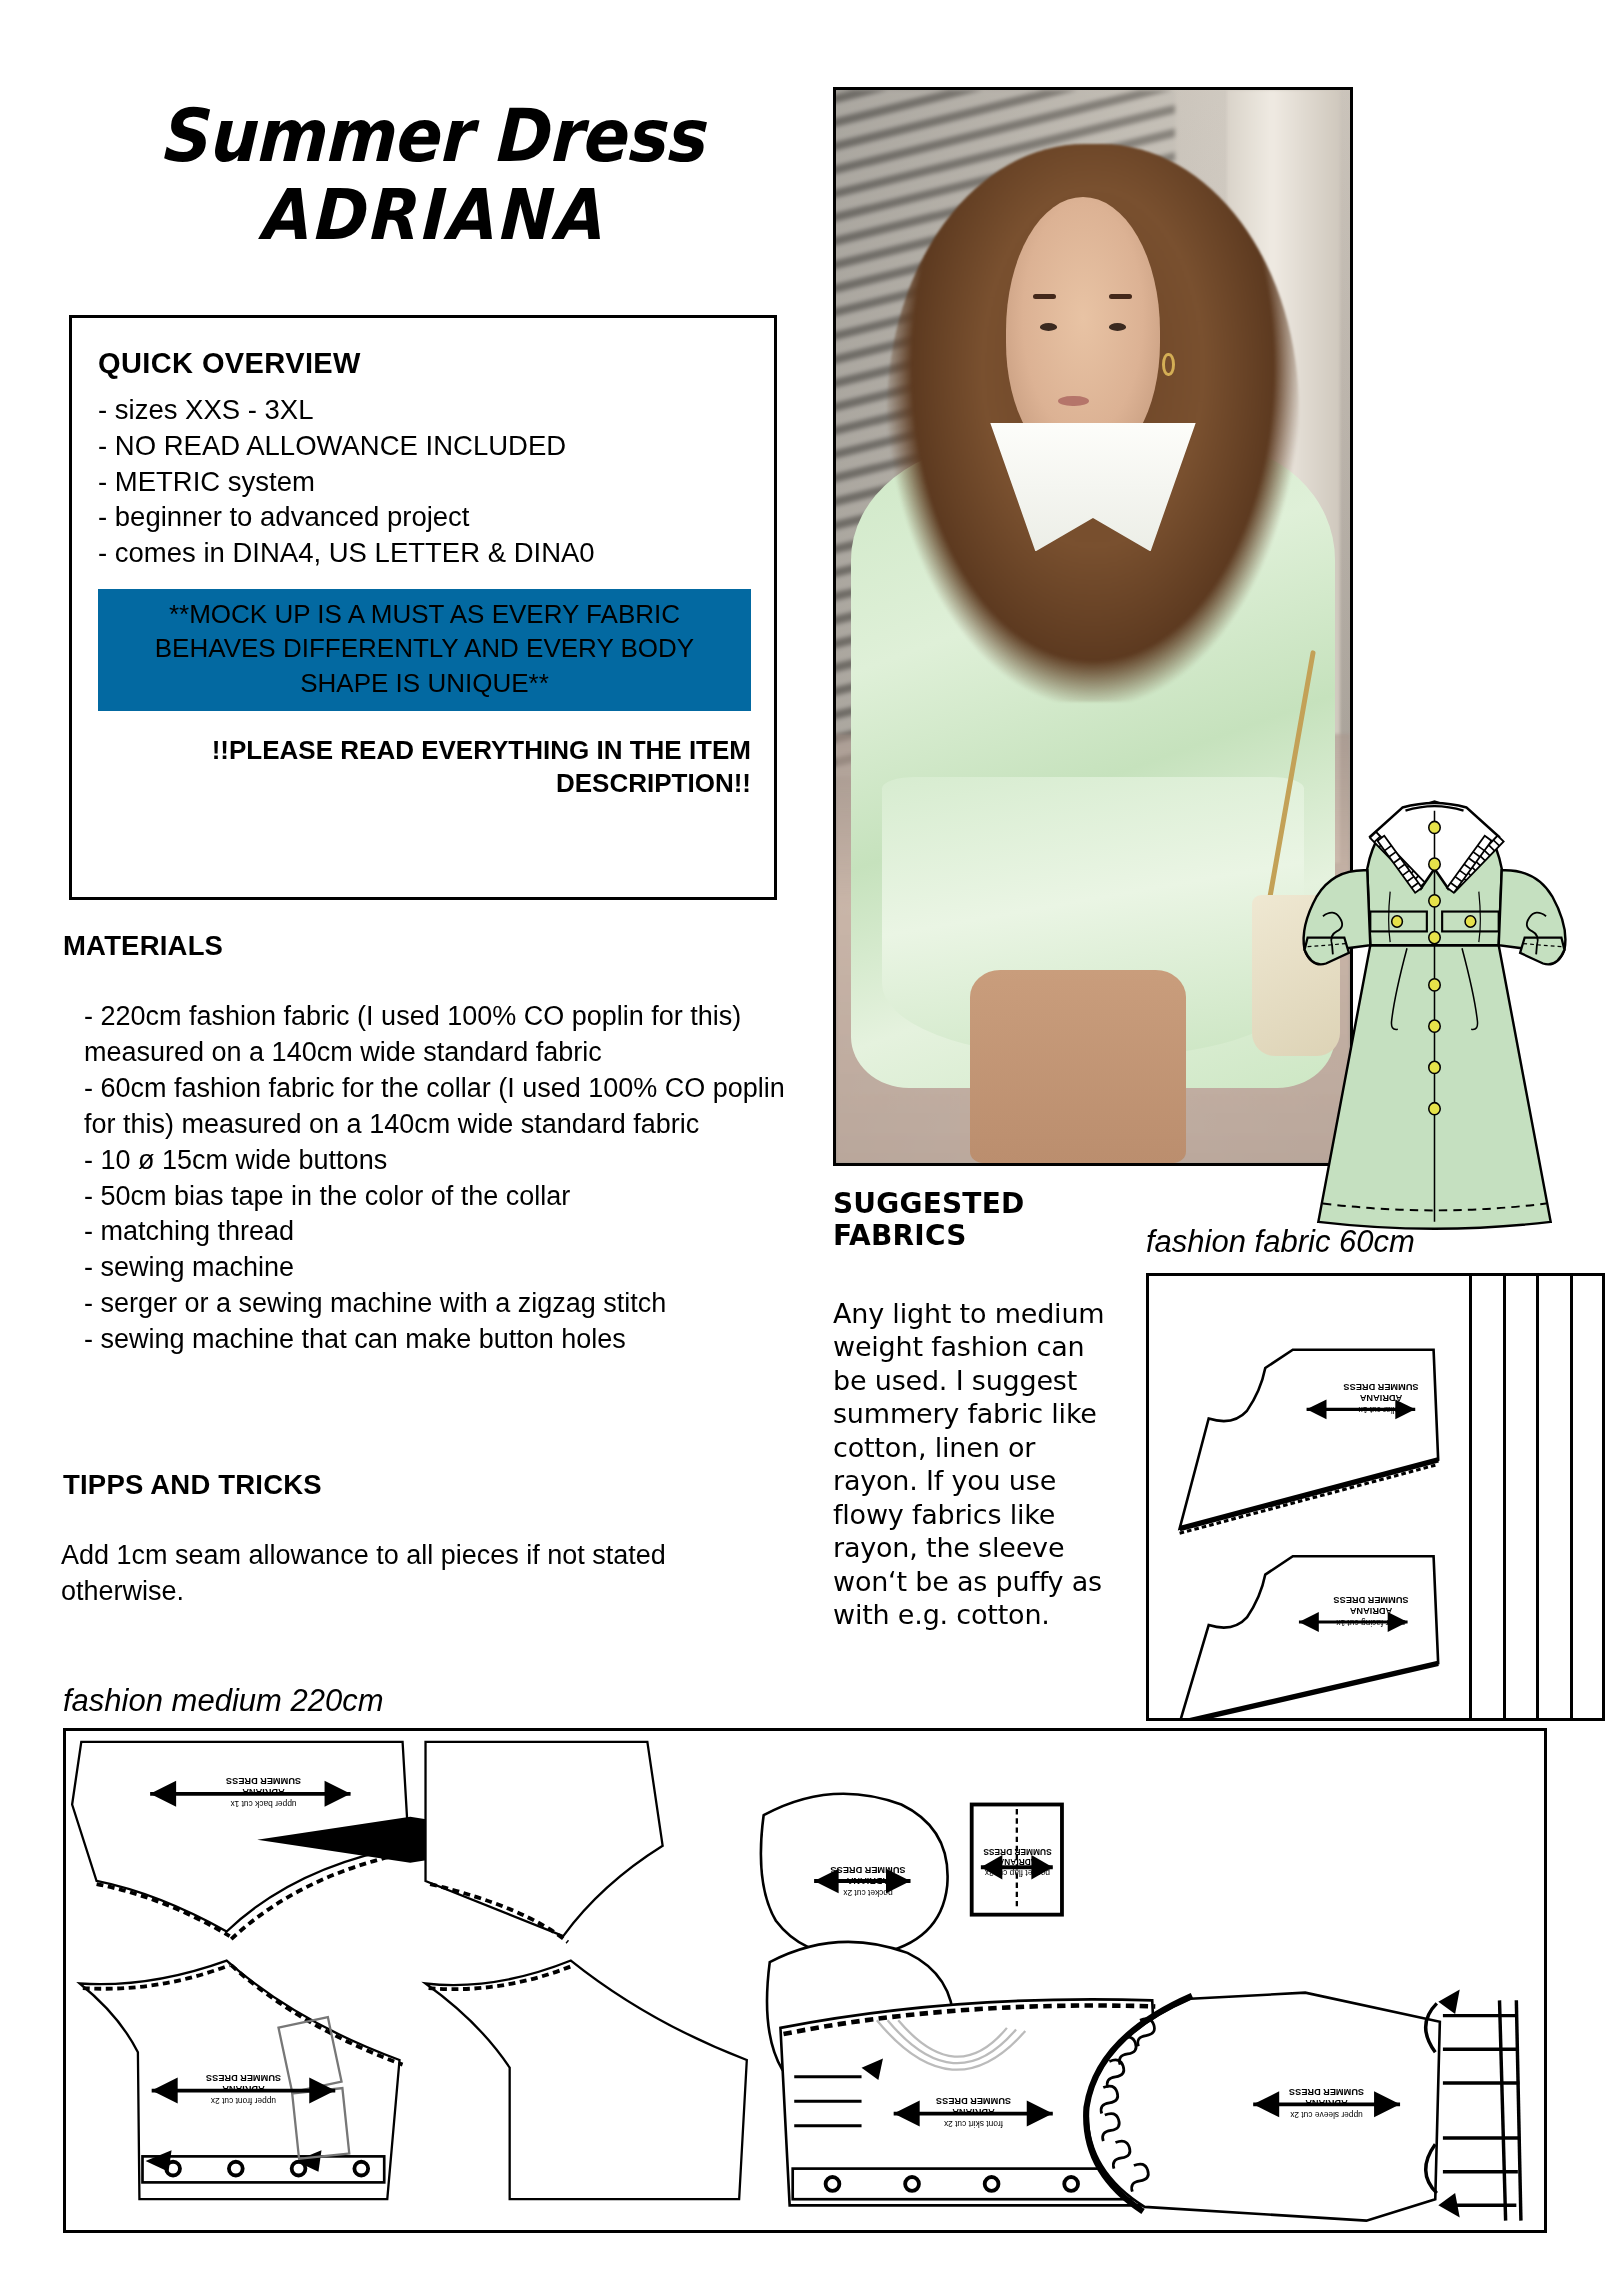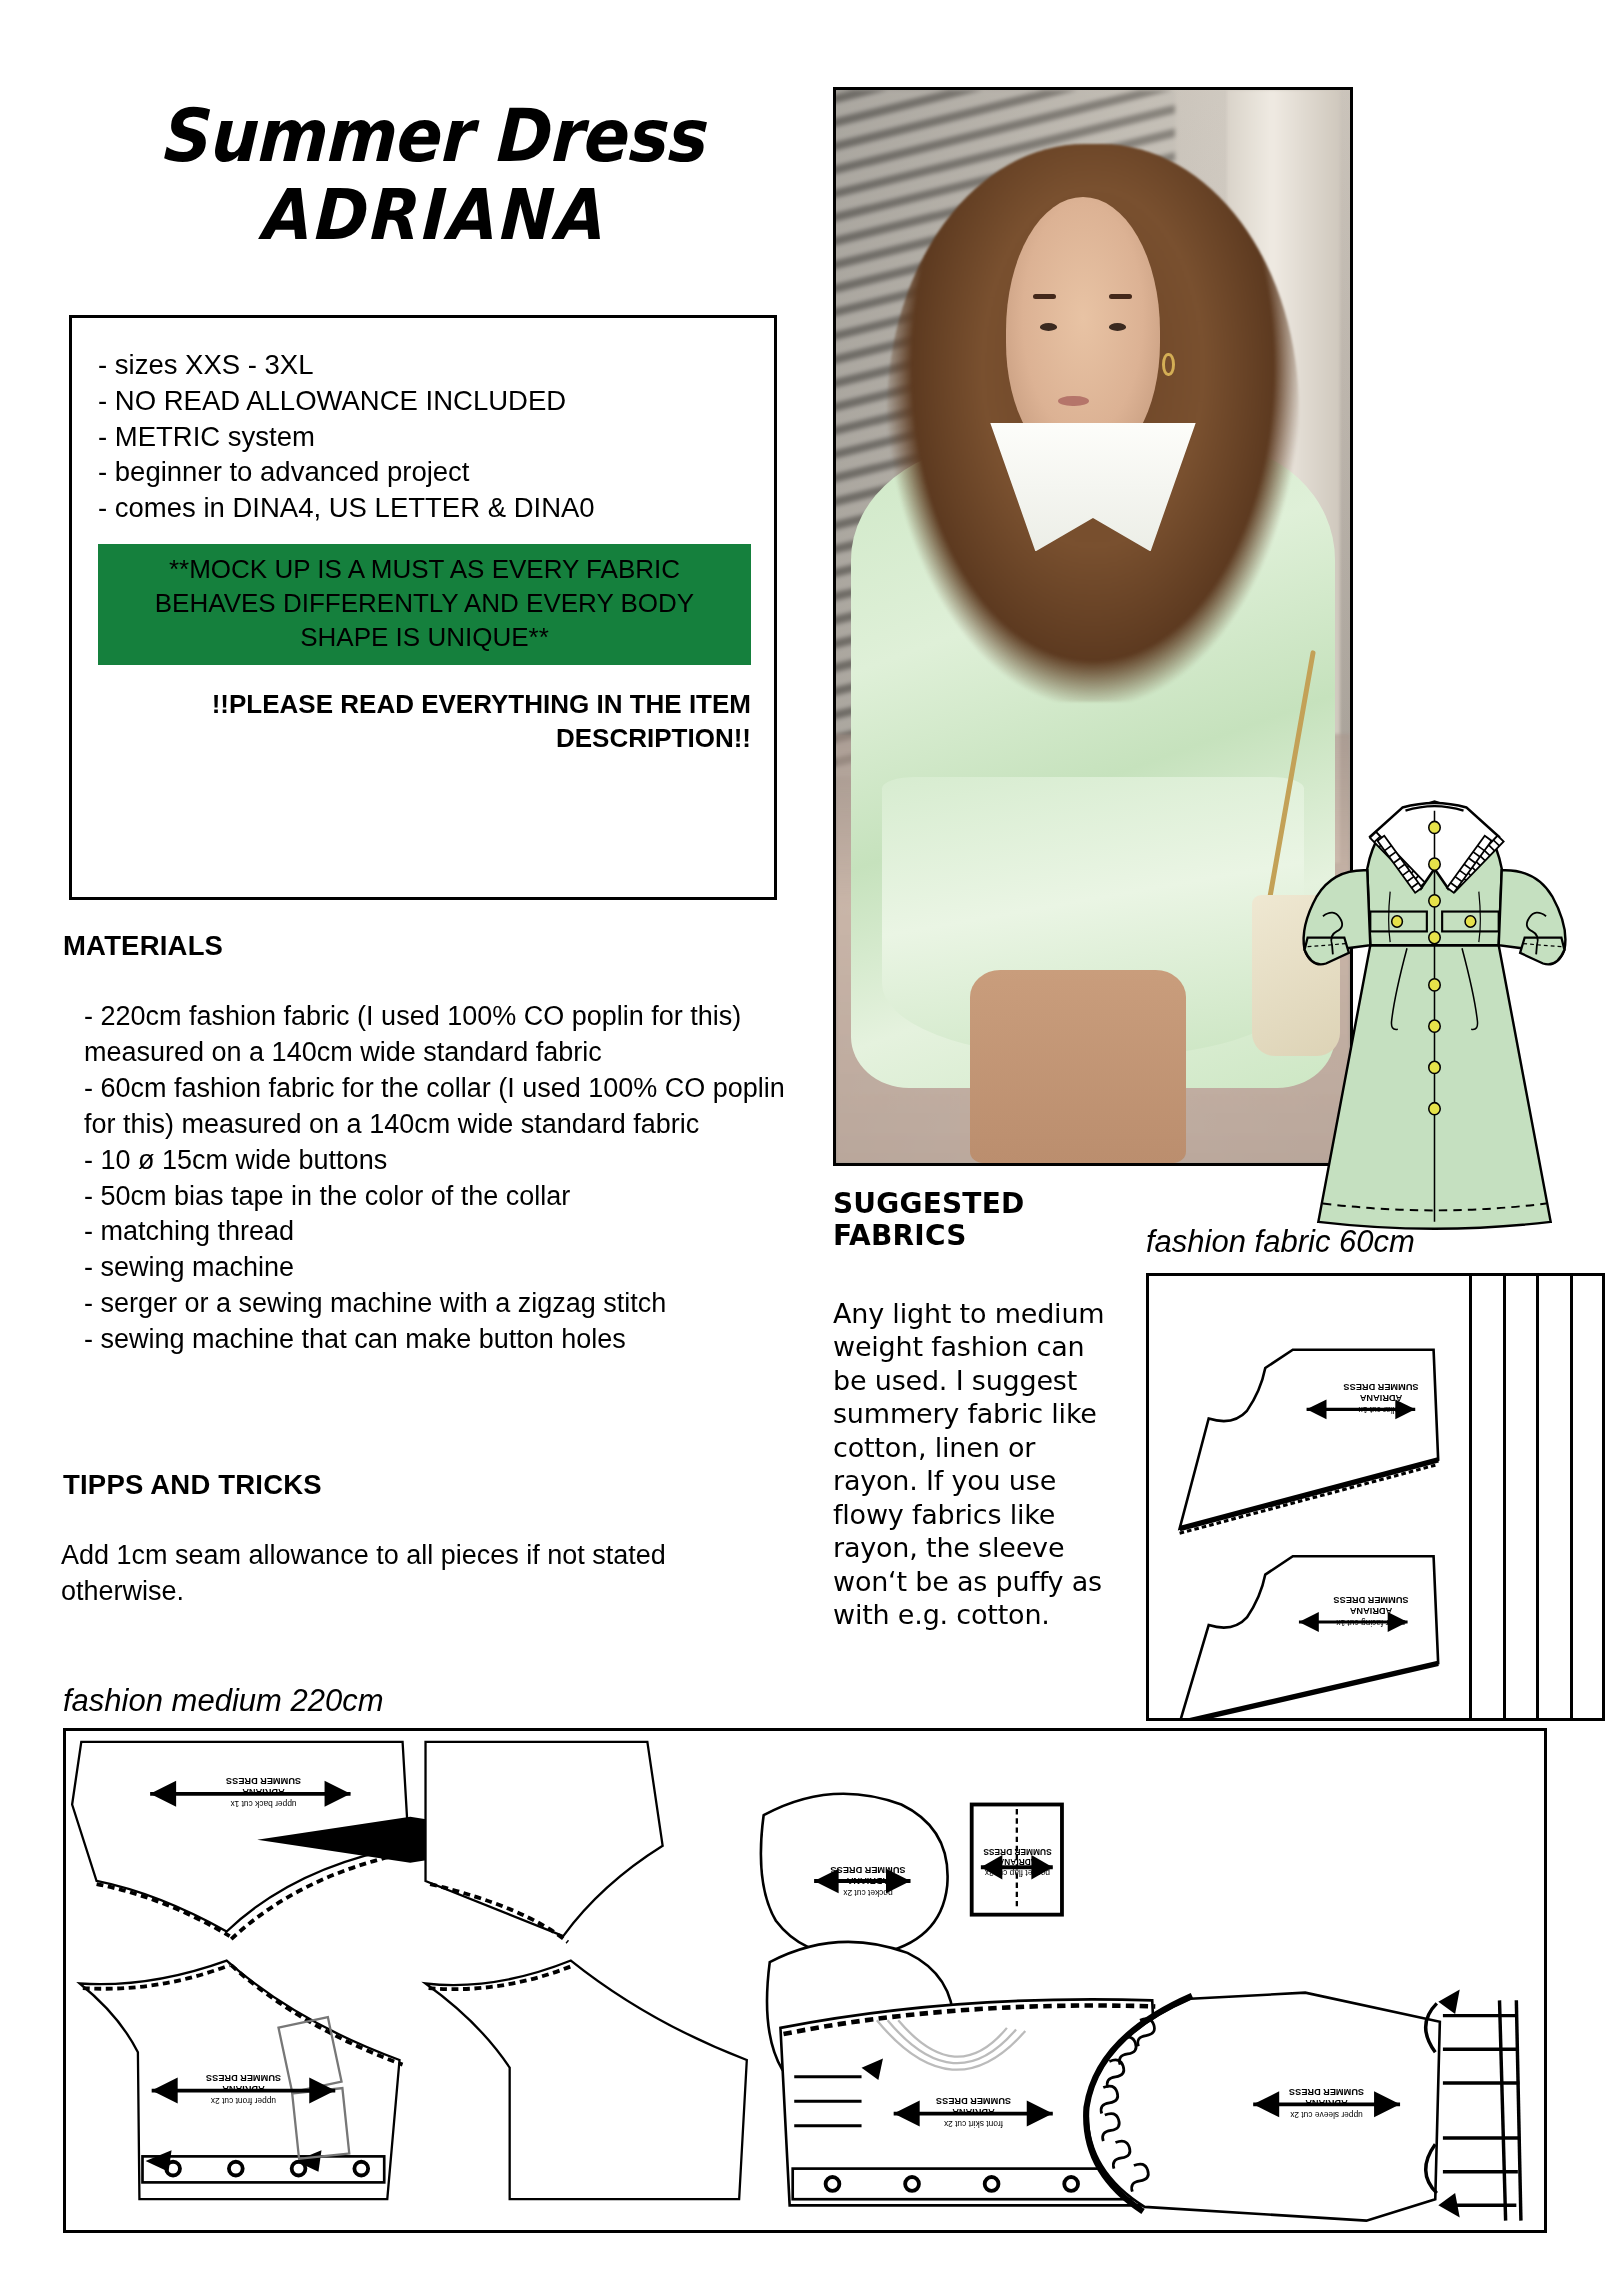--- a/index.html
+++ b/index.html
@@ -28,21 +28,21 @@
 
   
   .overview-box {
     position:absolute; left:69px; top:315px; width:708px; height:585px;
     border: 3.1px solid #000; background:#fff;
     padding: 29px 23px 7.7px 26px;
   }
   .ov-title { font-size:29px; font-weight:700; letter-spacing:0.4px; margin-bottom:12.2px; }
   .ov-item { font-size:27.5px; line-height:1.30; letter-spacing:0px; }
   .ov-highlight {
-    background:#15803d;
+    background:#0369a1;
     margin-top: 18.4px;
     padding: 7.7px 12.2px 10.7px 12.2px;
     text-align:center;
     font-size:26px;
     line-height:1.32;
   }
   .ov-bold {
     margin-top: 23px;
     text-align:right;
     font-size:26px;
@@ -188,20 +188,21 @@
 <body>
 
 <div id="page">
 
   <div class="title-block">
     <div class="title-line title-1">Summer Dress</div>
     <div class="title-line title-2">ADRIANA</div>
   </div>
 
   <div class="overview-box">
+    <div class="ov-title">QUICK OVERVIEW</div>
     <div class="ov-item">- sizes XXS - 3XL</div>
     <div class="ov-item">- NO READ ALLOWANCE INCLUDED</div>
     <div class="ov-item">- METRIC system</div>
     <div class="ov-item">- beginner to advanced project</div>
     <div class="ov-item">- comes in DINA4, US LETTER &amp; DINA0</div>
     <div class="ov-highlight">**MOCK UP IS A MUST AS EVERY FABRIC BEHAVES DIFFERENTLY AND EVERY BODY SHAPE IS UNIQUE**</div>
     <div class="ov-bold">!!PLEASE READ EVERYTHING IN THE ITEM DESCRIPTION!!</div>
   </div>
 
   <div class="sec-head" id="materials-head">MATERIALS</div>

